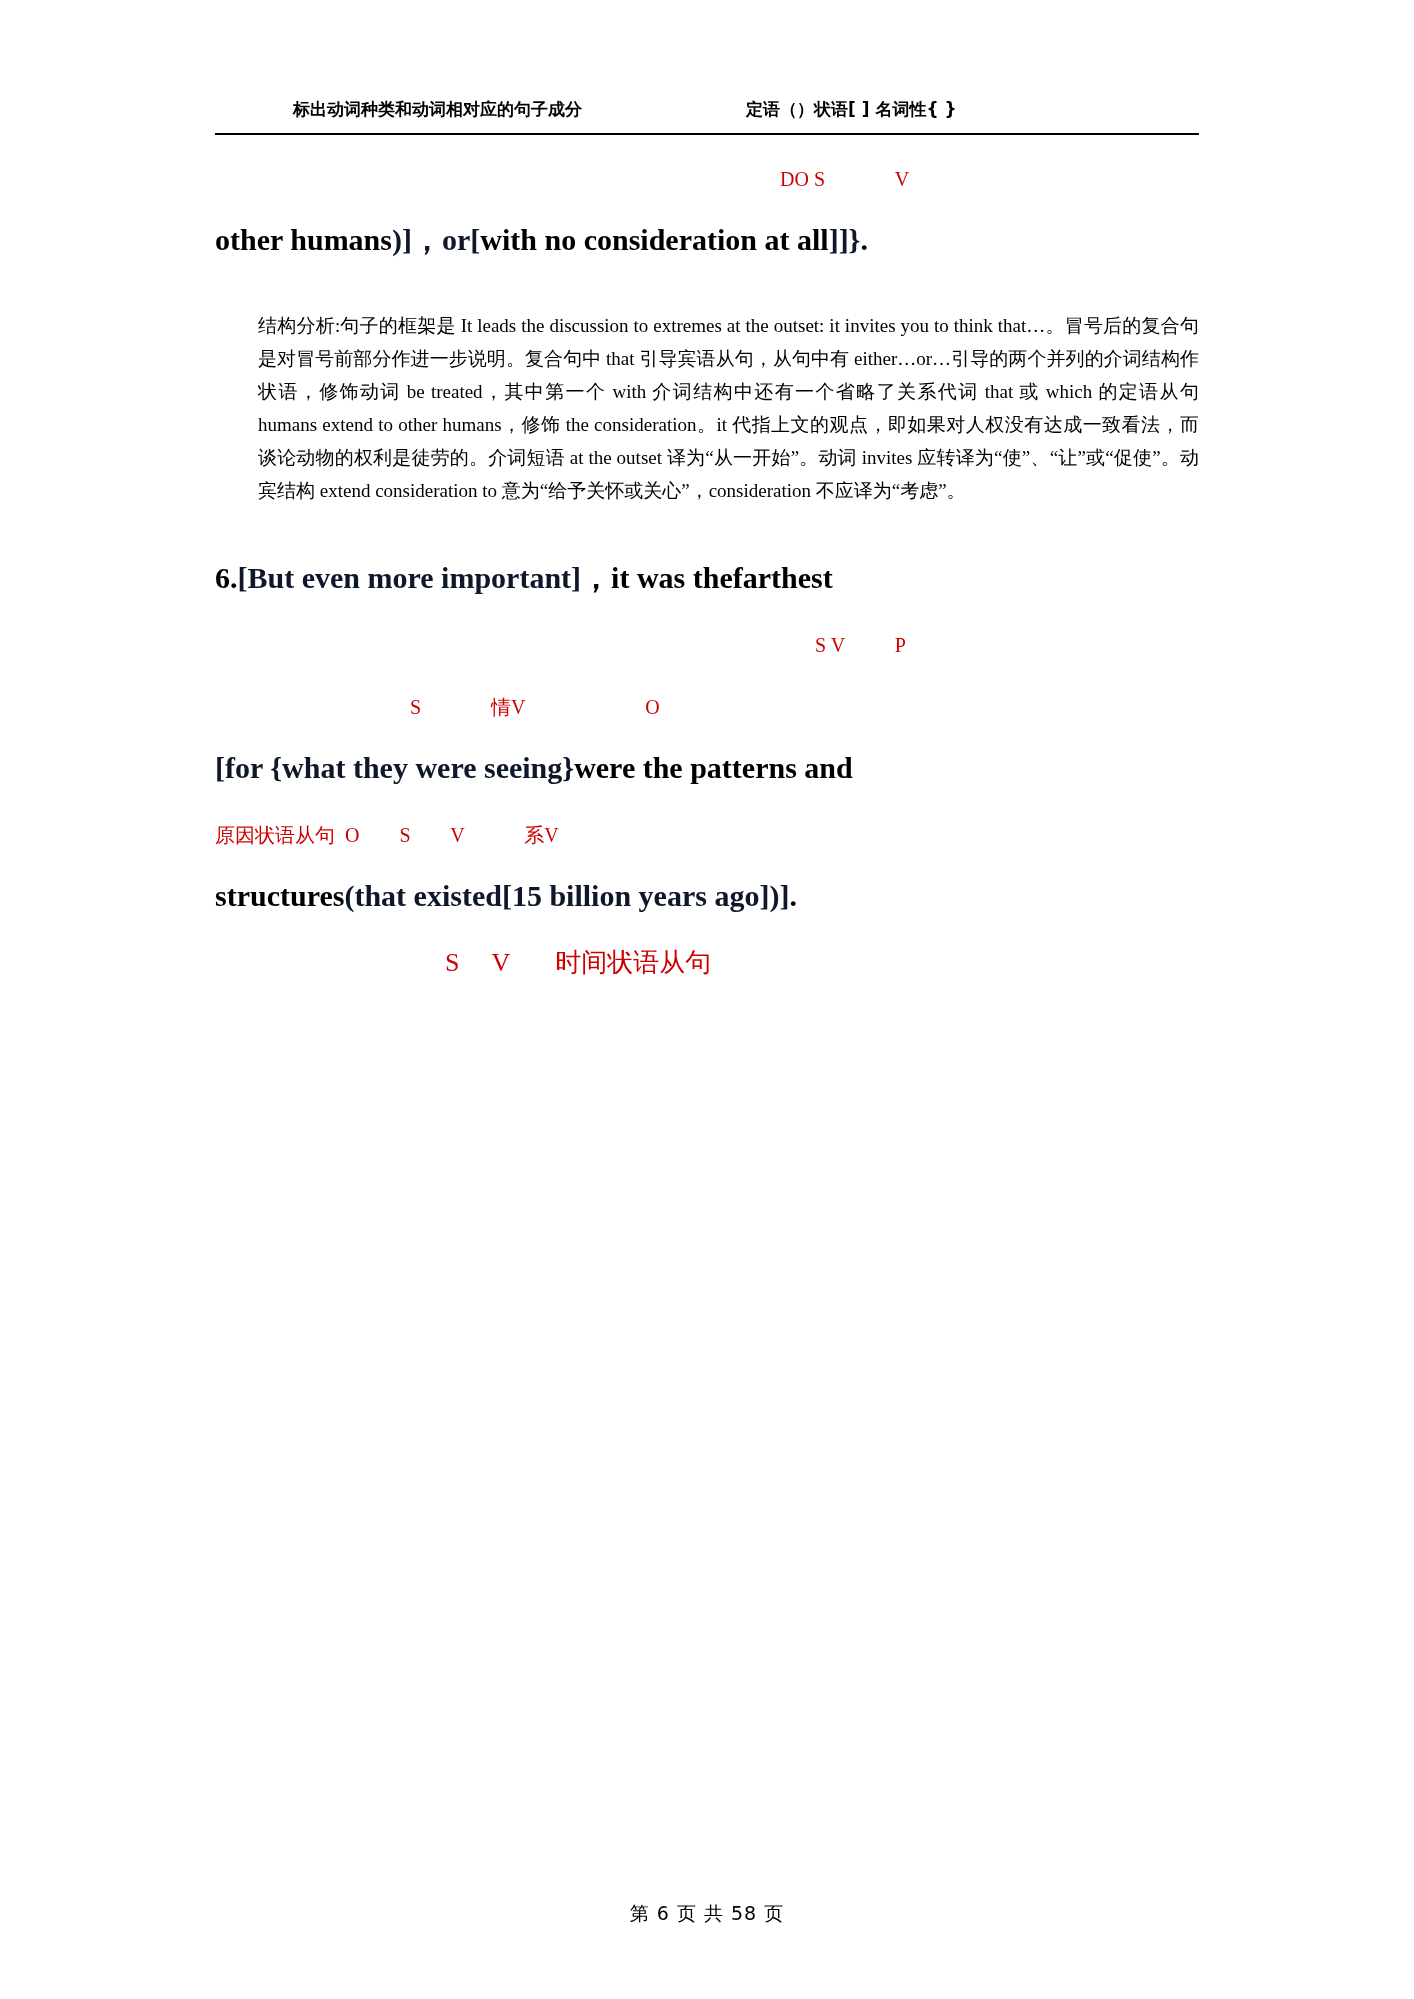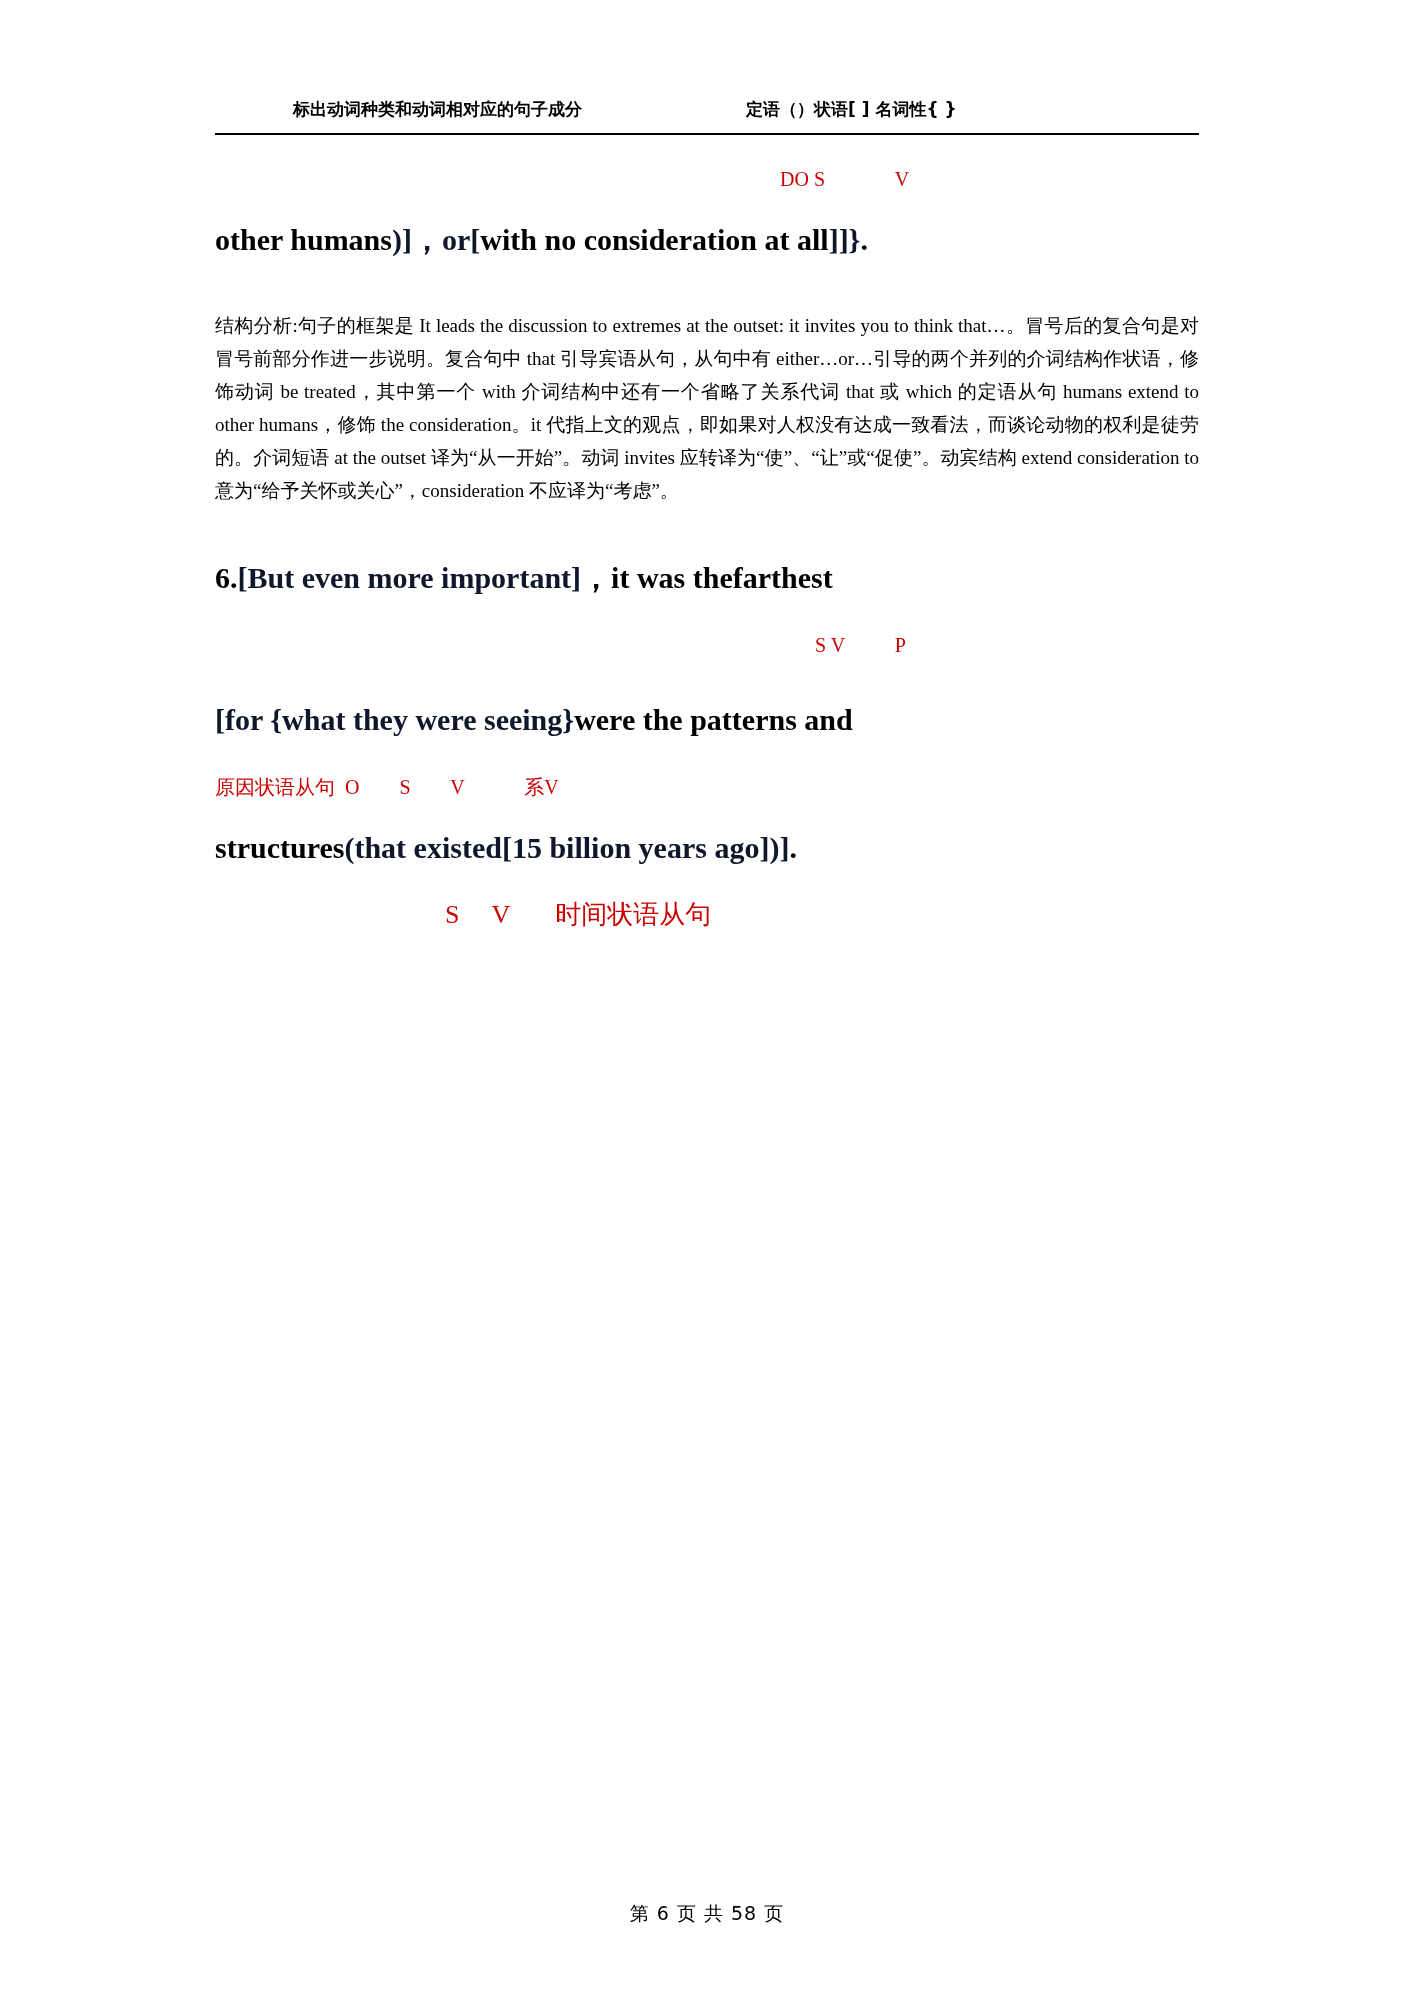--- a/index.html
+++ b/index.html
@@ -62,20 +62,21 @@
     line-height: 46px;
     margin: 14px 0 6px 0;
     white-space: pre-wrap;
   }
   .analysis {
     font-size: 19px;
     line-height: 33px;
     font-family: "Liberation Serif", serif;
     margin-top: 26px;
     text-align: justify;
+    margin-left: 43px;
   }
   .spacer-sm { height: 14px; }
   .spacer-md { height: 34px; }
   .underline { text-decoration: underline; }
   
   .footer {
     position: absolute;
     bottom: 72px;
     left: 0;
     width: 100%;
@@ -117,20 +118,21 @@
 
     <div class="sentence"><span>6.</span><span class="redb">[But even more important]</span><span>，it was thefarthest</span></div>
 
     <div class="spacer-sm"></div>
 
     <div class="marker-line ml-indent-3">S V          P</div>
 
 
     <div class="spacer-sm"></div>
 
+    <div class="marker-line ml-indent-4">S              情V                        O</div>
 
     <div class="sentence"><span class="redb">[for {what they were seeing}</span><span>were the patterns and</span></div>
 
     <div class="spacer-sm"></div>
 
     <div class="marker-line ml-indent-5">原因状语从句  O        S        V            系V</div>
 
     <div class="sentence"><span>structures</span><span class="redb">(that existed</span><span class="redb">[15 billion years ago]</span><span class="redb">)]</span><span>.</span></div>
 
     <div class="spacer-sm"></div>

